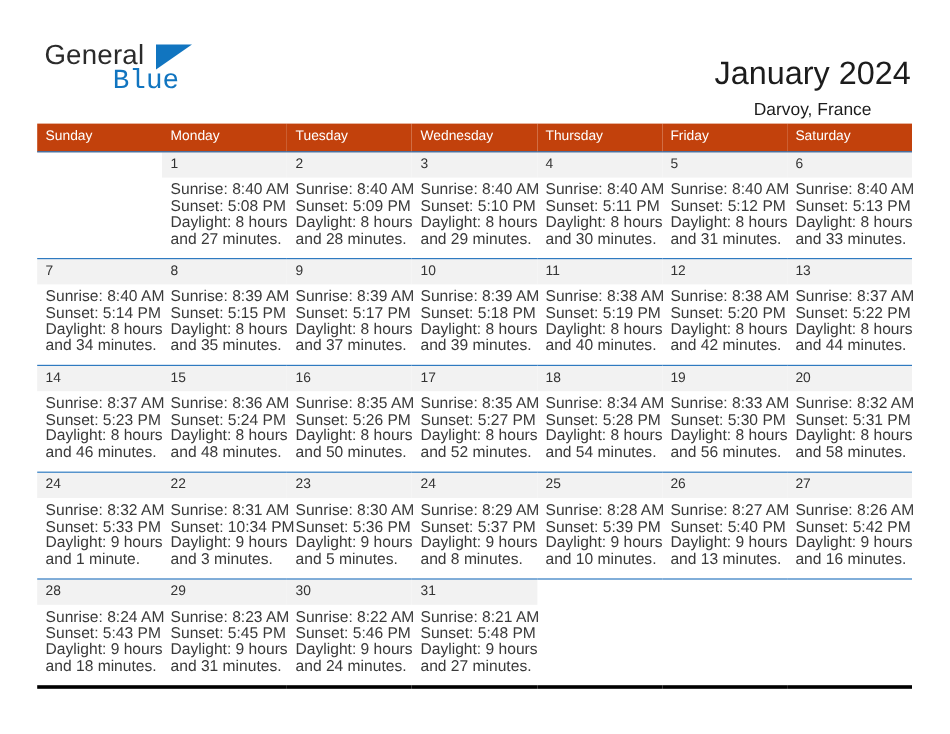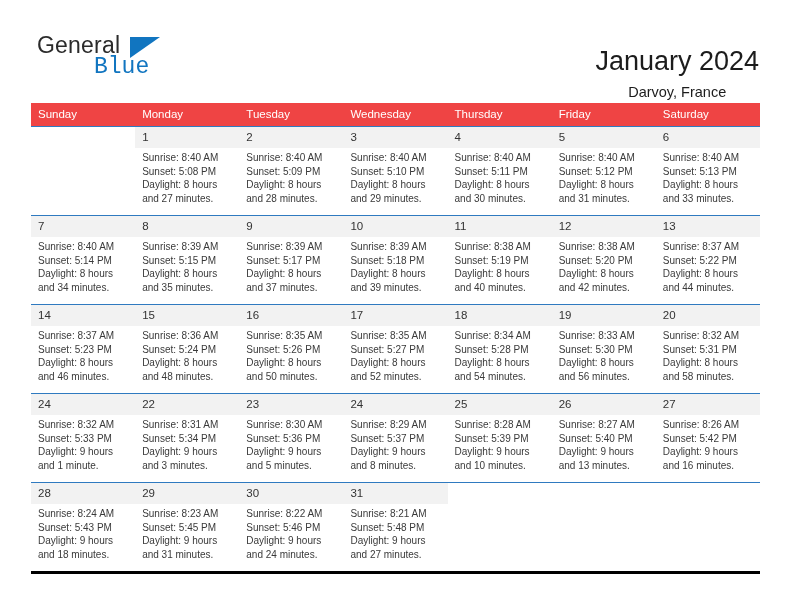--- a/index.html
+++ b/index.html
@@ -87,21 +87,21 @@
   
   .calendar {
     position: absolute;
     left: 31px;
     top: 103px;
     width: 729px;
     border-collapse: collapse;
     table-layout: fixed;
   }
   .calendar th {
-    background: #ef4444;
+    background: #c2410c;
     color: #ffffff;
     font-weight: normal;
     font-size: 11.5px;
     text-align: left;
     padding: 5px 0 5px 7px;
     height: 11px;
     line-height: 13px;
     border: none;
   }
   .calendar td {
@@ -123,21 +123,21 @@
     line-height: 14px;
     color: #333333;
     padding: 3px 0 4px 7px;
     min-height: 14px;
   }
   .daynum.empty {
     background: #ffffff;
   }
   .info {
     padding: 3px 5px 0 7px;
-    font-size: 10px;
+    font-size: 13px;
     line-height: 13.6px;
     color: #3a3a3a;
   }
   .info div {
     white-space: nowrap;
   }
 </style>
 </head>
 <body>
 
@@ -367,21 +367,21 @@
               <div>Sunrise: 8:32 AM</div>
               <div>Sunset: 5:33 PM</div>
               <div>Daylight: 9 hours</div>
               <div>and 1 minute.</div>
             </div>
           </td>
           <td>
             <div class="daynum">22</div>
             <div class="info">
               <div>Sunrise: 8:31 AM</div>
-              <div>Sunset: 5:34 PM</div>
+              <div>Sunset: 10:34 PM</div>
               <div>Daylight: 9 hours</div>
               <div>and 3 minutes.</div>
             </div>
           </td>
           <td>
             <div class="daynum">23</div>
             <div class="info">
               <div>Sunrise: 8:30 AM</div>
               <div>Sunset: 5:36 PM</div>
               <div>Daylight: 9 hours</div>

